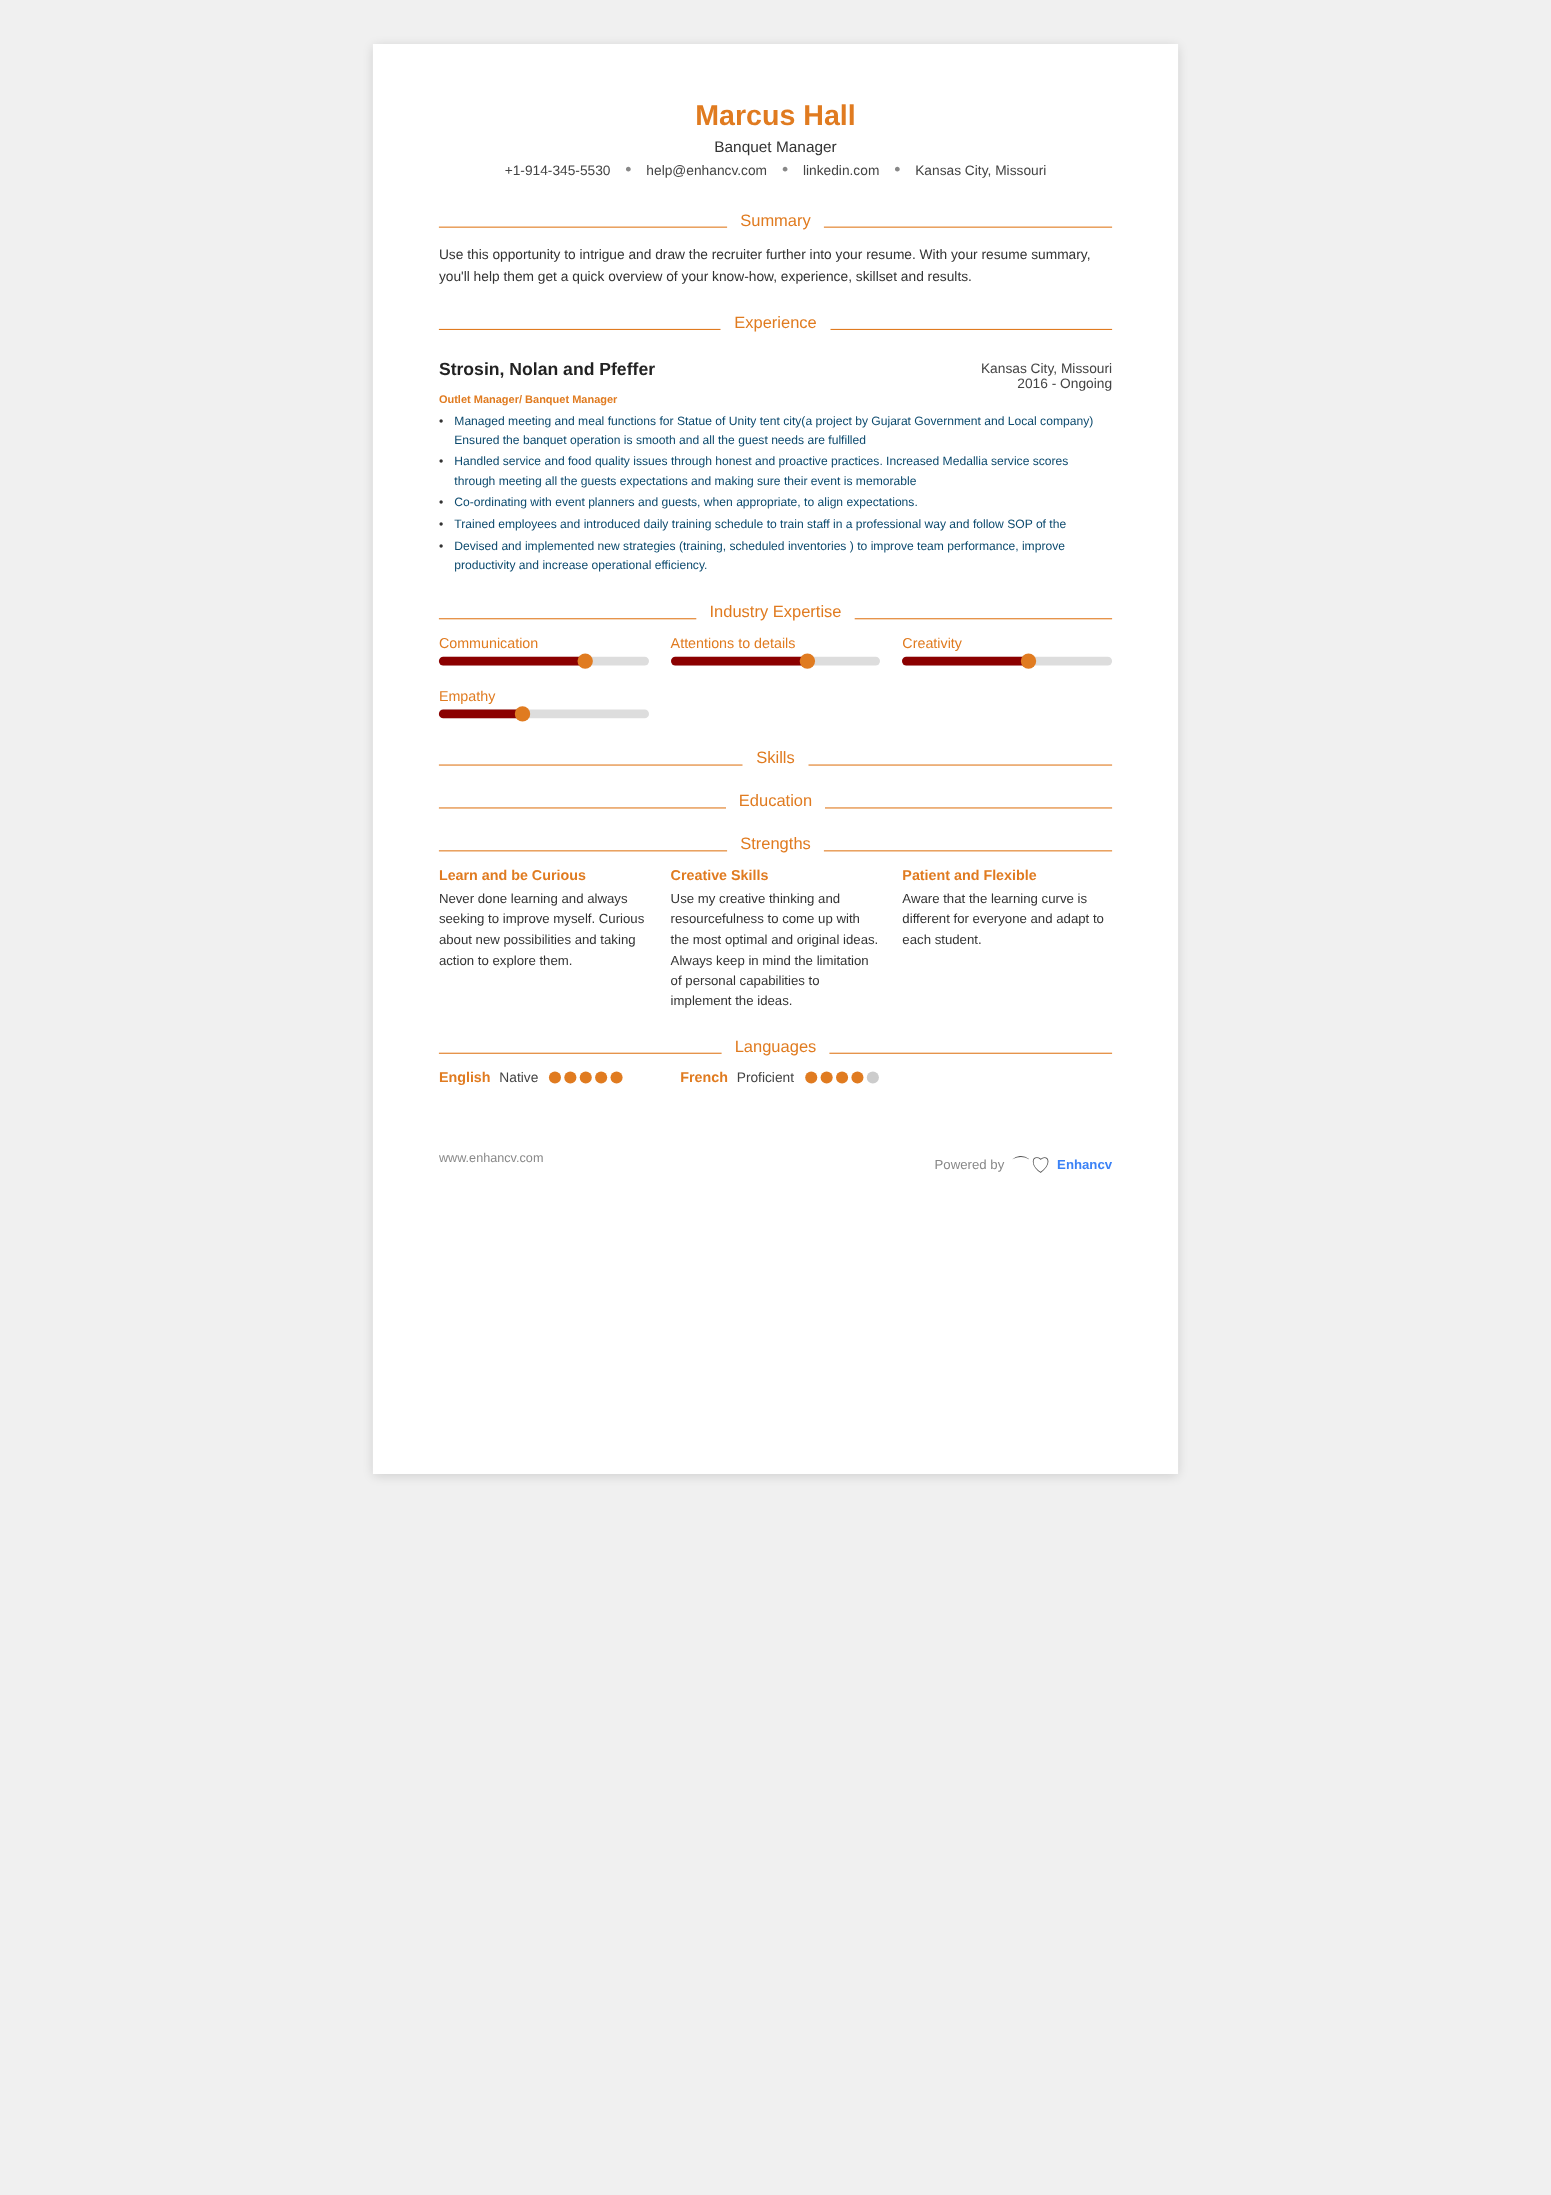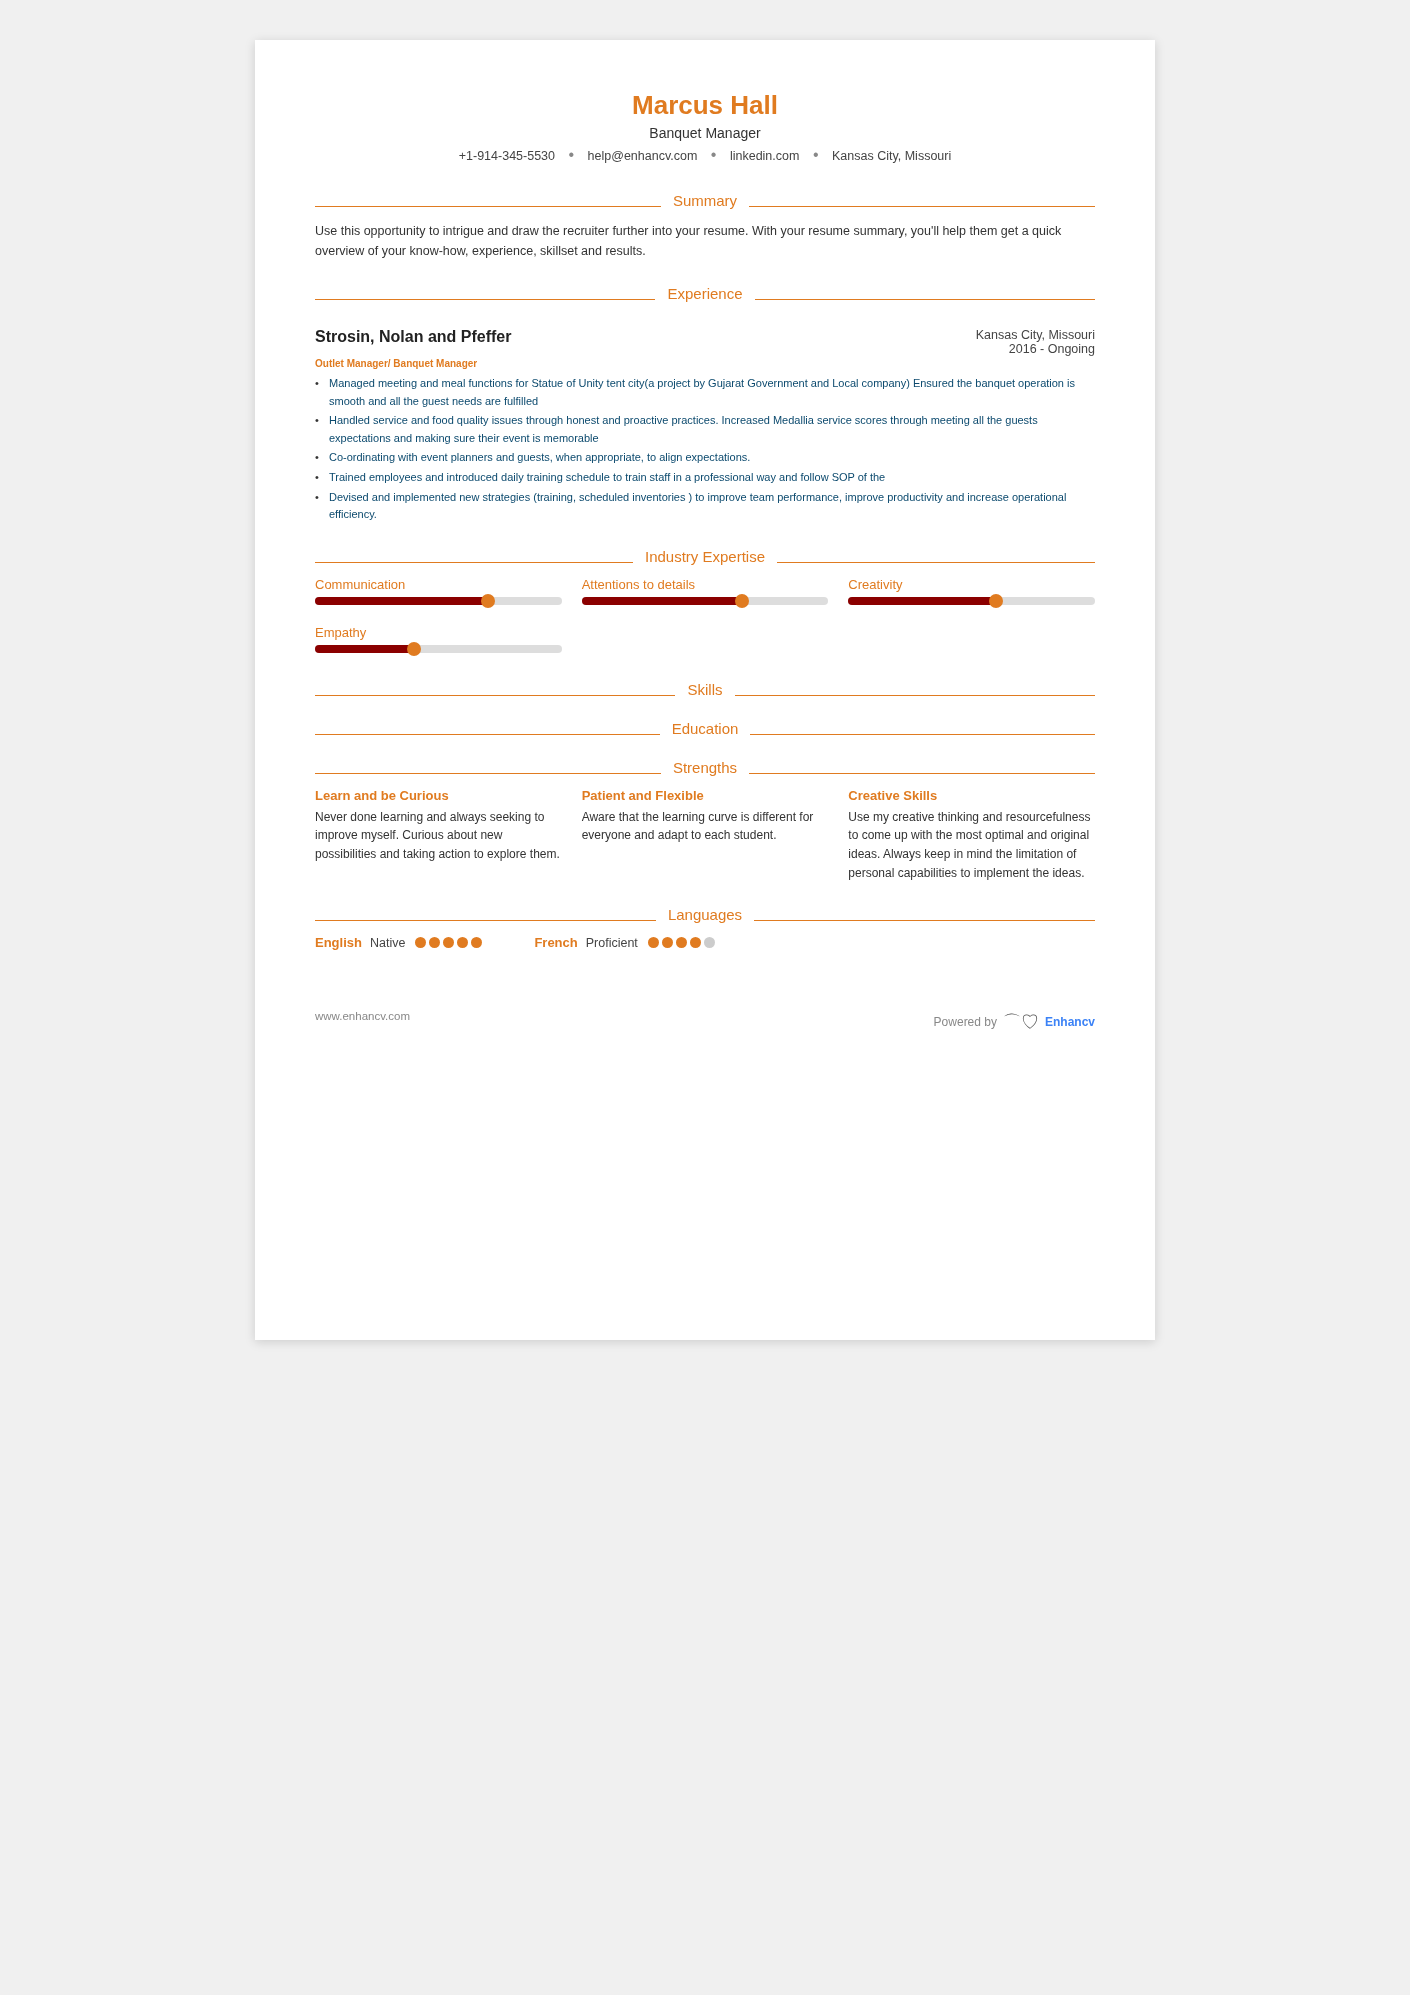--- a/index.html
+++ b/index.html
@@ -5,21 +5,21 @@
     * { box-sizing: border-box; margin: 0; padding: 0; }
     body {
       font-family: Arial, sans-serif;
       background: #f0f0f0;
       display: flex;
       justify-content: center;
       padding: 40px 20px;
     }
     .page {
       background: #fff;
-      width: 900px;
+      width: 732px;
       min-height: 1300px;
       padding: 50px 60px 60px 60px;
       box-shadow: 0 2px 10px rgba(0,0,0,0.15);
       position: relative;
     }
     
     .header {
       text-align: center;
       margin-bottom: 28px;
     }
@@ -378,26 +378,26 @@
     <div class="section-header">
       <span class="section-header-title">Strengths</span>
     </div>
     <hr class="section-divider">
     <div class="strengths-grid">
       <div class="strength-item">
         <div class="strength-title">Learn and be Curious</div>
         <div class="strength-text">Never done learning and always seeking to improve myself. Curious about new possibilities and taking action to explore them.</div>
       </div>
       <div class="strength-item">
+        <div class="strength-title">Creative Skills</div>
+        <div class="strength-text">Use my creative thinking and resourcefulness to come up with the most optimal and original ideas. Always keep in mind the limitation of personal capabilities to implement the ideas.</div>
+      </div>
+      <div class="strength-item">
         <div class="strength-title">Patient and Flexible</div>
         <div class="strength-text">Aware that the learning curve is different for everyone and adapt to each student.</div>
-      </div>
-      <div class="strength-item">
-        <div class="strength-title">Creative Skills</div>
-        <div class="strength-text">Use my creative thinking and resourcefulness to come up with the most optimal and original ideas. Always keep in mind the limitation of personal capabilities to implement the ideas.</div>
       </div>
     </div>
   </div>
 
   <div class="section">
     <div class="section-header">
       <span class="section-header-title">Languages</span>
     </div>
     <hr class="section-divider">
     <div class="languages-row" id="languages-row">

